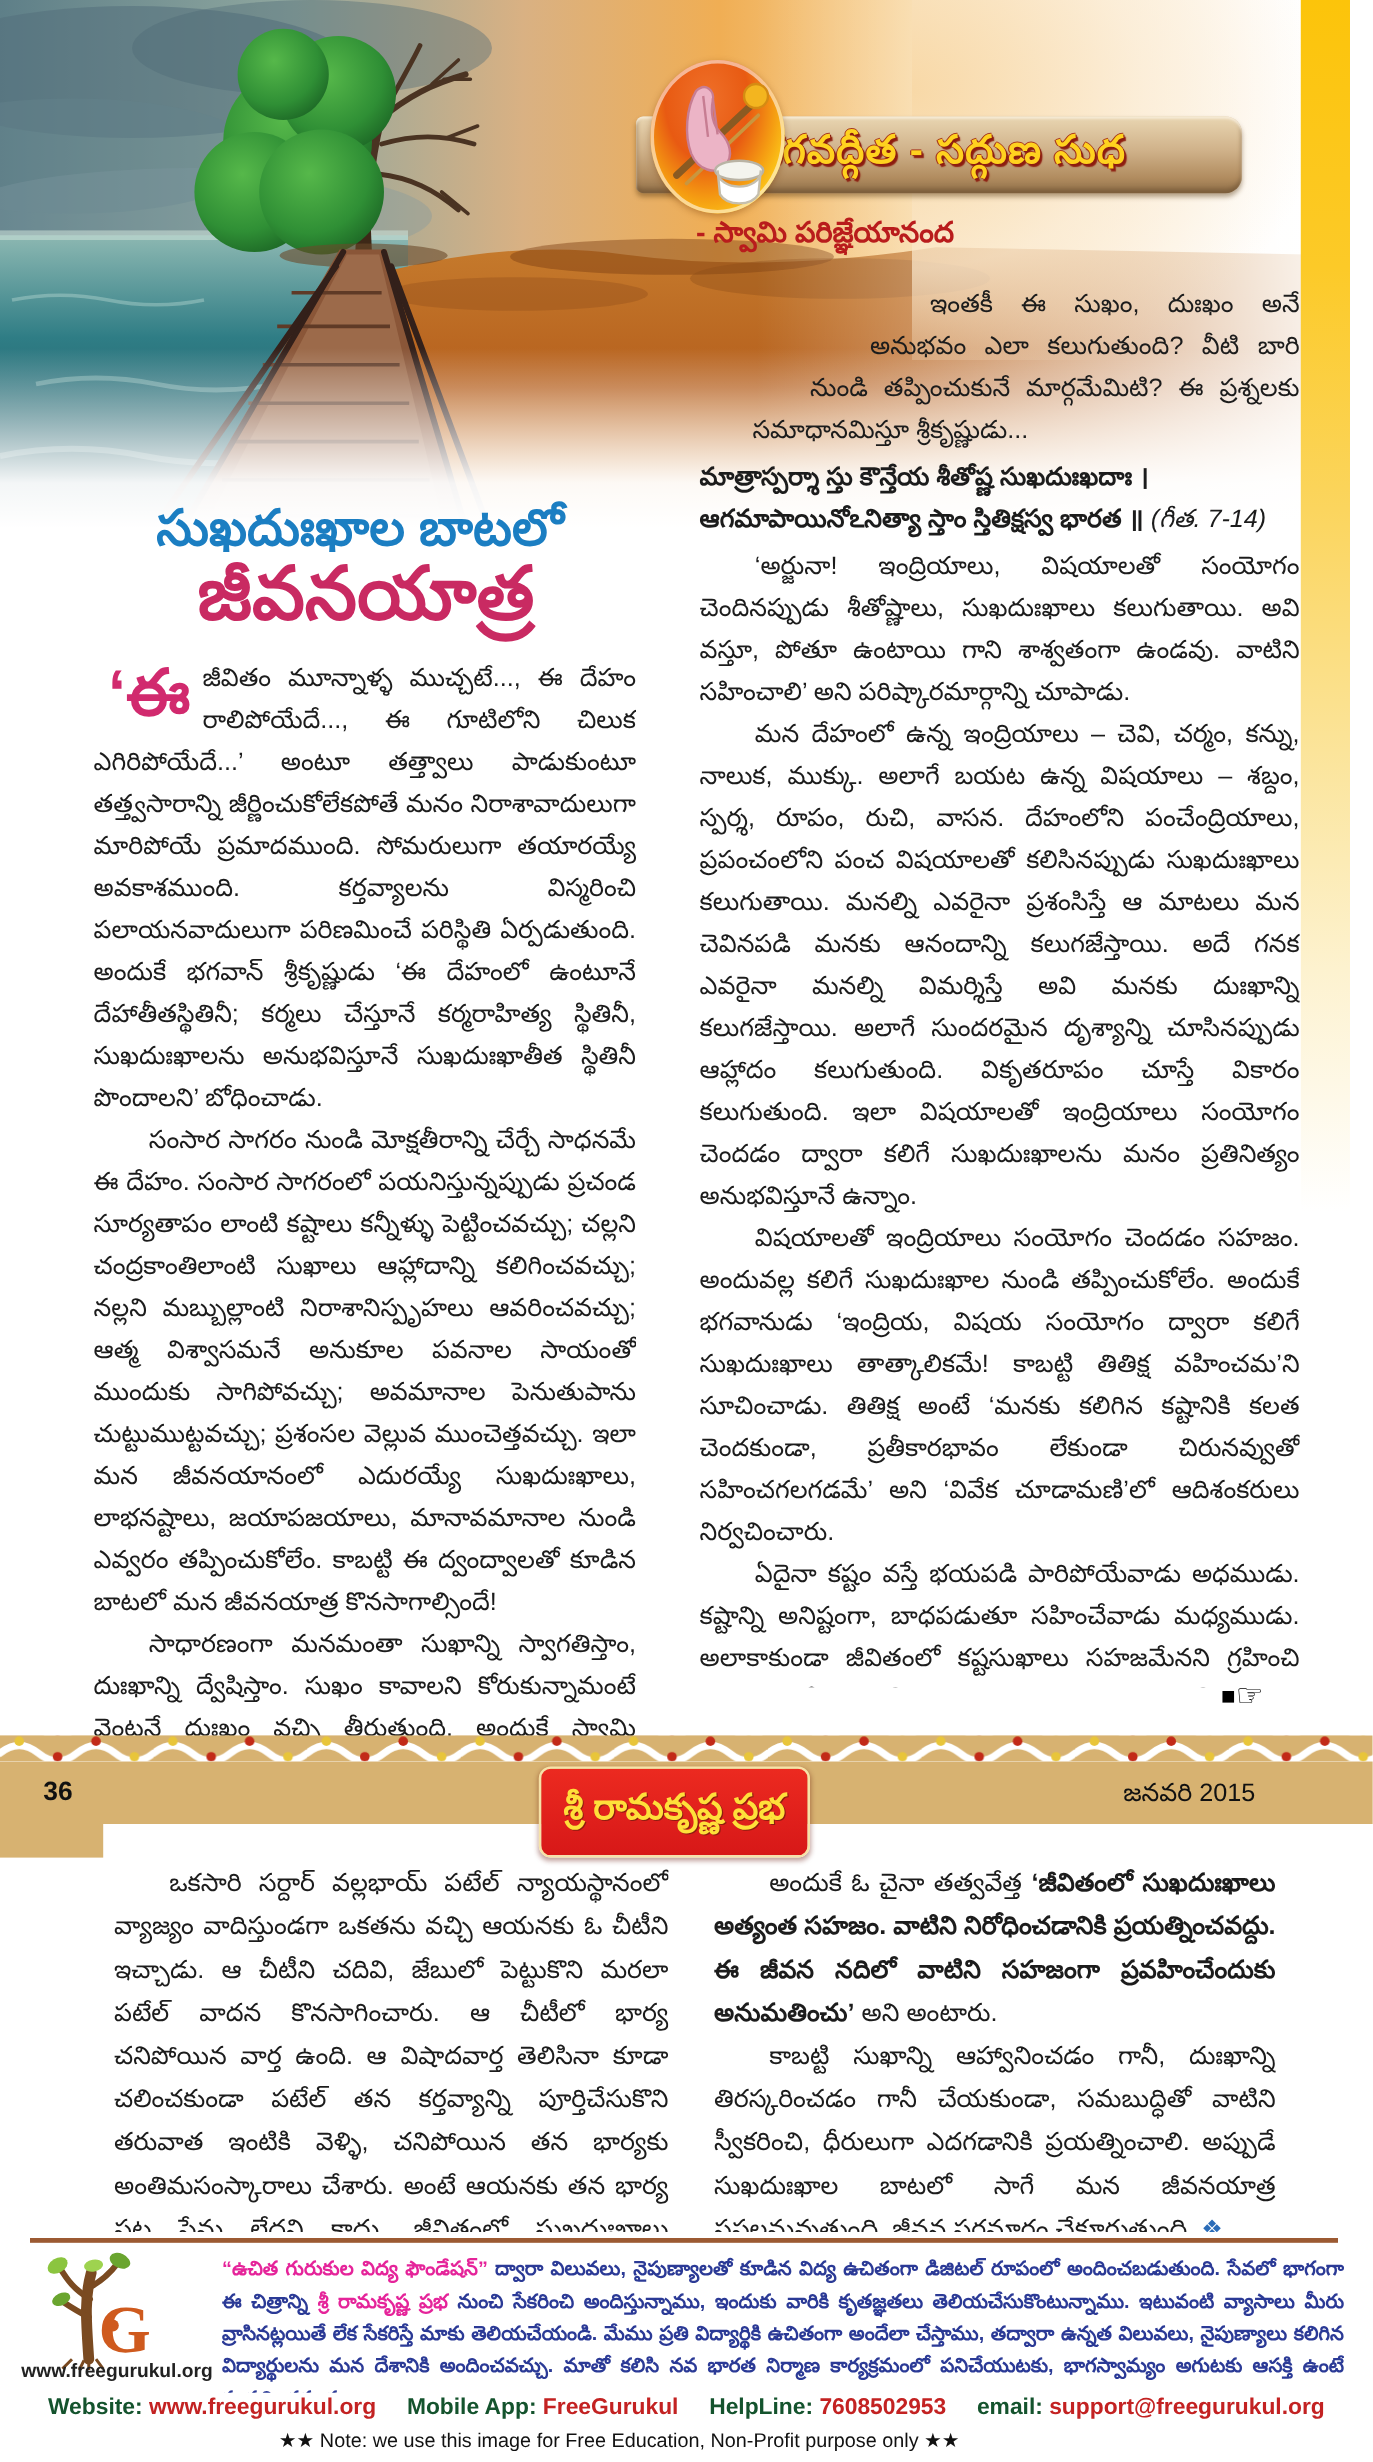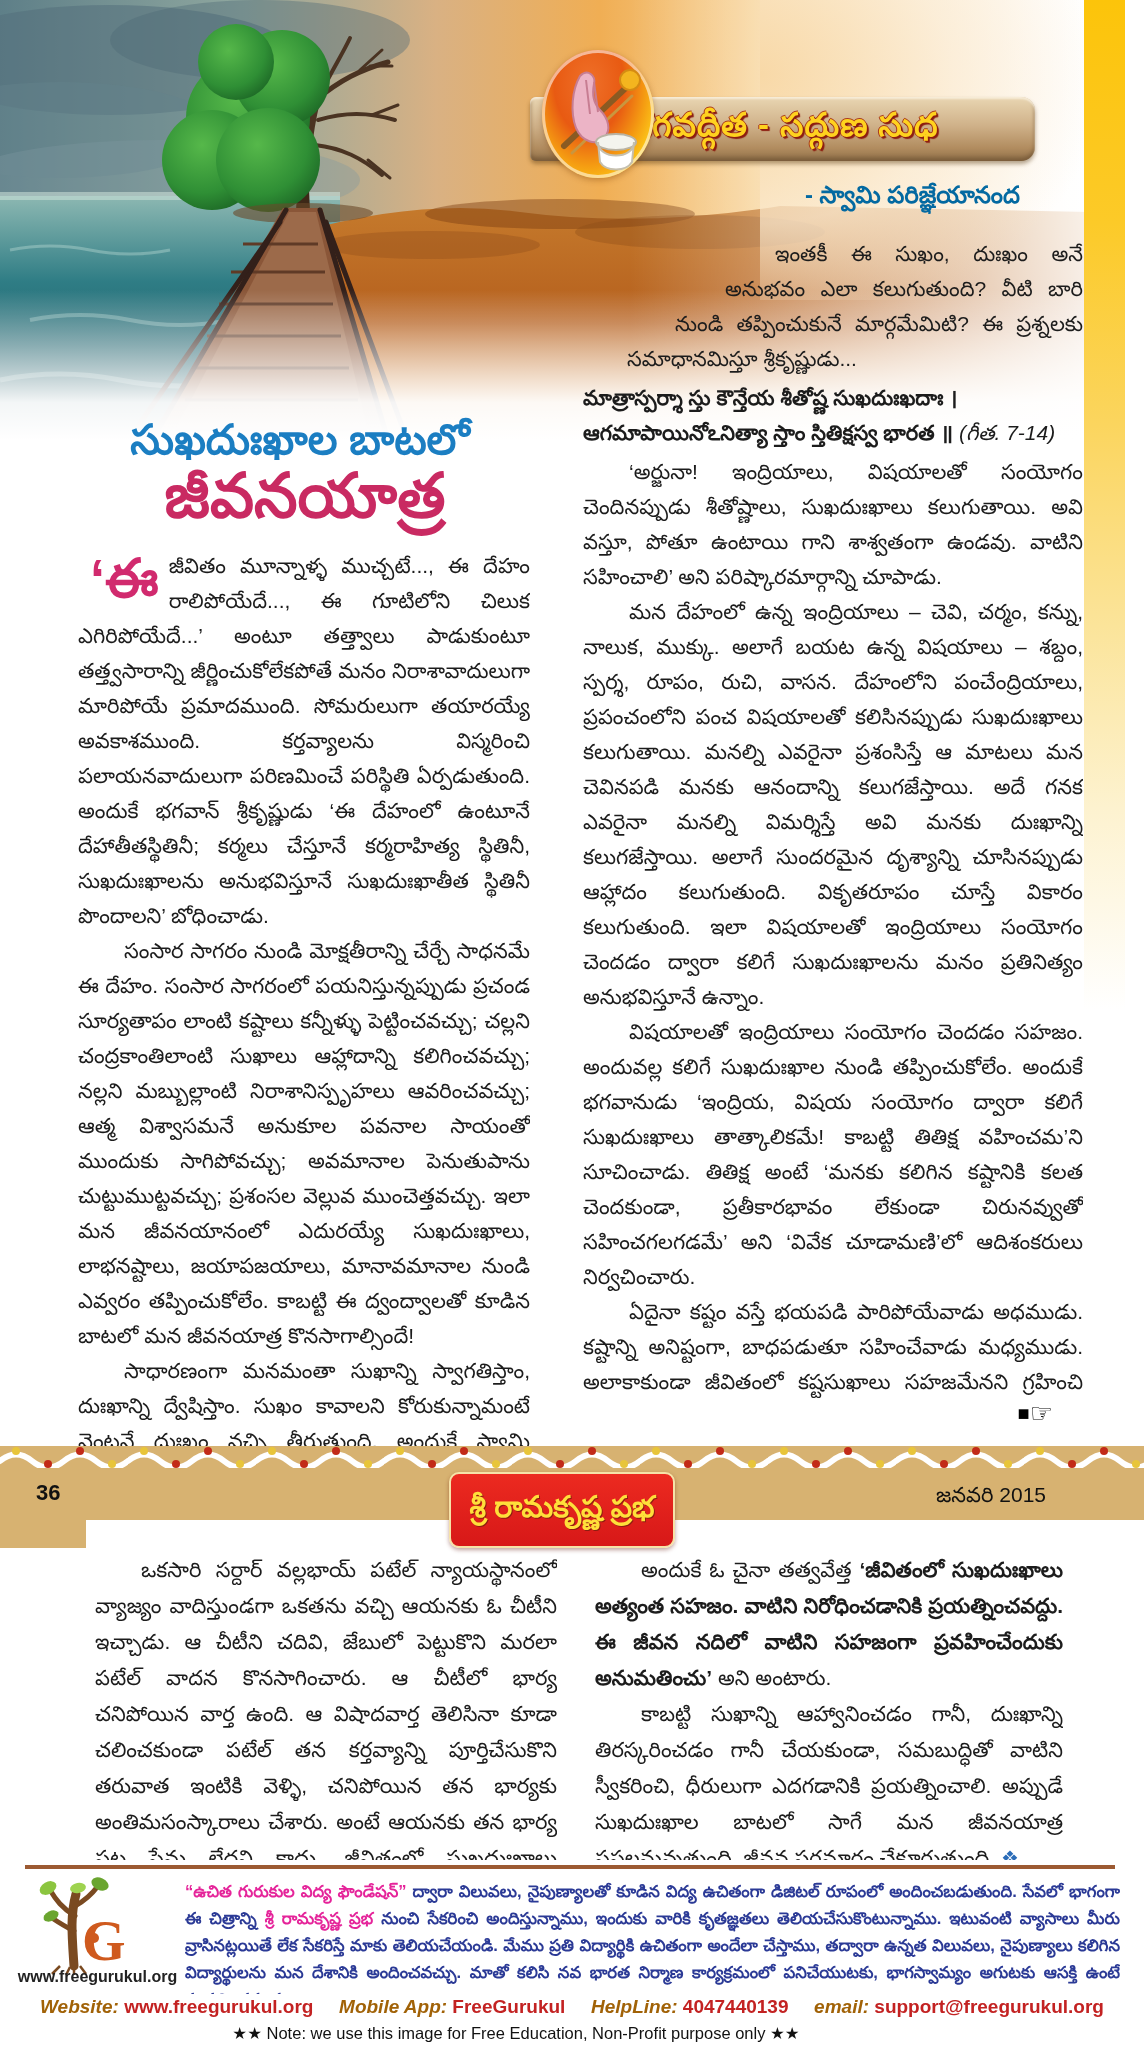--- a/index.html
+++ b/index.html
@@ -21,22 +21,22 @@
   #banner{left:530px;top:97px;width:505px;height:64px;z-index:3;
     background:linear-gradient(180deg,#e9d6b2 0%,#cfb189 45%,#b18c5f 80%,#8f6f49 100%);
     border-radius:6px 14px 14px 6px;
     box-shadow:0 3px 4px rgba(90,60,20,.45), inset 0 2px 2px #f7ecd8, inset 0 -3px 4px #7a5c3a;
     display:flex;align-items:center;justify-content:center;}
   #banner .t{font-size:33px;font-weight:bold;color:#ffd21f;letter-spacing:1px;
     text-shadow:1px 1px 0 #8d1d10,2px 2px 1px #8d1d10,-1px 0 0 #a93a20,0 -1px 0 #a93a20;}
   #logo{left:542px;top:50px;width:112px;height:128px;z-index:4;border-radius:50%;
     background:radial-gradient(ellipse at 42% 26%,#ef7029 0%,#e85a12 38%,#f59d12 62%,#ffd91b 84%,#ffef7a 100%);
     box-shadow:0 2px 6px rgba(120,60,10,.4), inset 0 0 0 3px rgba(255,255,255,.55);overflow:hidden;}
-  #author{left:580px;top:181px;width:440px;z-index:3;text-align:right;
-    font-size:24px;font-weight:bold;color:#0369a1;}
+  #author{left:580px;top:181px;width:440px;z-index:3;text-align:left;
+    font-size:24px;font-weight:bold;color:#b91c1c;}
 
   
   #title1{left:70px;top:390px;width:460px;text-align:center;z-index:2;
     font-size:42px;font-weight:bold;color:#1b7ec2;margin-top:26px;}
   #title2{left:70px;top:460px;width:470px;text-align:center;z-index:2;
     font-size:62px;font-weight:bold;color:#c92a62;}
 
   
   .col{z-index:2;font-size:21px;line-height:35px;text-align:justify;overflow:hidden;}
   #col-left{left:78px;top:548px;width:452px;height:900px;}
@@ -70,21 +70,21 @@
   
   #foot-rule{left:25px;top:1865px;width:1090px;height:4px;background:#9c5a32;z-index:2;}
   #fg-logo{left:22px;top:1876px;width:150px;height:100px;z-index:2;}
   #fg-url{left:10px;top:1968px;width:175px;z-index:2;text-align:center;
     font-size:16px;font-weight:bold;color:#222;}
   #foot-text{left:185px;top:1878px;width:935px;height:116px;z-index:2;
     font-size:16.5px;line-height:27px;font-weight:600;color:#2b3a96;text-align:justify;overflow:hidden;}
   .hl-pink{color:#e5249a;}
   #contacts{left:40px;top:1996px;width:1064px;z-index:2;display:flex;justify-content:space-between;
     font-size:19px;font-weight:bold;}
-  #contacts .lbl{color:#a16207;font-style:italic;}
+  #contacts .lbl{color:#14532d;}
   #contacts .val{color:#c32222;}
   #note{left:0;top:2024px;width:1032px;text-align:center;z-index:2;
     font-size:16.5px;color:#111;}
 </style>
 </head>
 <body>
 
 <svg id="hero" class="abs" viewBox="0 0 1090 440" preserveAspectRatio="none">
   <defs>
     <linearGradient id="sky" x1="0" y1="0" x2="1" y2="0">
@@ -270,17 +270,17 @@
 </svg>
 <div id="fg-url" class="abs">www.freegurukul.org</div>
 
 <div id="foot-text" class="abs">
   <span class="hl-pink">“ఉచిత గురుకుల విద్య ఫౌండేషన్”</span><span> ద్వారా విలువలు, నైపుణ్యాలతో కూడిన విద్య ఉచితంగా డిజిటల్ రూపంలో అందించబడుతుంది. సేవలో భాగంగా ఈ చిత్రాన్ని </span><span class="hl-pink">శ్రీ రామకృష్ణ ప్రభ</span><span> నుంచి సేకరించి అందిస్తున్నాము, ఇందుకు వారికి కృతజ్ఞతలు తెలియచేసుకొంటున్నాము. ఇటువంటి వ్యాసాలు మీరు వ్రాసినట్లయితే లేక సేకరిస్తే మాకు తెలియచేయండి. మేము ప్రతి విద్యార్థికి ఉచితంగా అందేలా చేస్తాము, తద్వారా ఉన్నత విలువలు, నైపుణ్యాలు కలిగిన విద్యార్థులను మన దేశానికి అందించవచ్చు. మాతో కలిసి నవ భారత నిర్మాణ కార్యక్రమంలో పనిచేయుటకు, భాగస్వామ్యం అగుటకు ఆసక్తి ఉంటే సంప్రదించగలరు.</span>
 </div>
 
 <div id="contacts" class="abs">
   <span><span class="lbl">Website:</span> <span class="val">www.freegurukul.org</span></span>
   <span><span class="lbl">Mobile App:</span> <span class="val">FreeGurukul</span></span>
-  <span><span class="lbl">HelpLine:</span> <span class="val">4047440139</span></span>
+  <span><span class="lbl">HelpLine:</span> <span class="val">7608502953</span></span>
   <span><span class="lbl">email:</span> <span class="val">support@freegurukul.org</span></span>
 </div>
 
 <div id="note" class="abs">★★   Note:  we use this image for Free Education, Non-Profit purpose only   ★★</div>
 
 </body></html>

